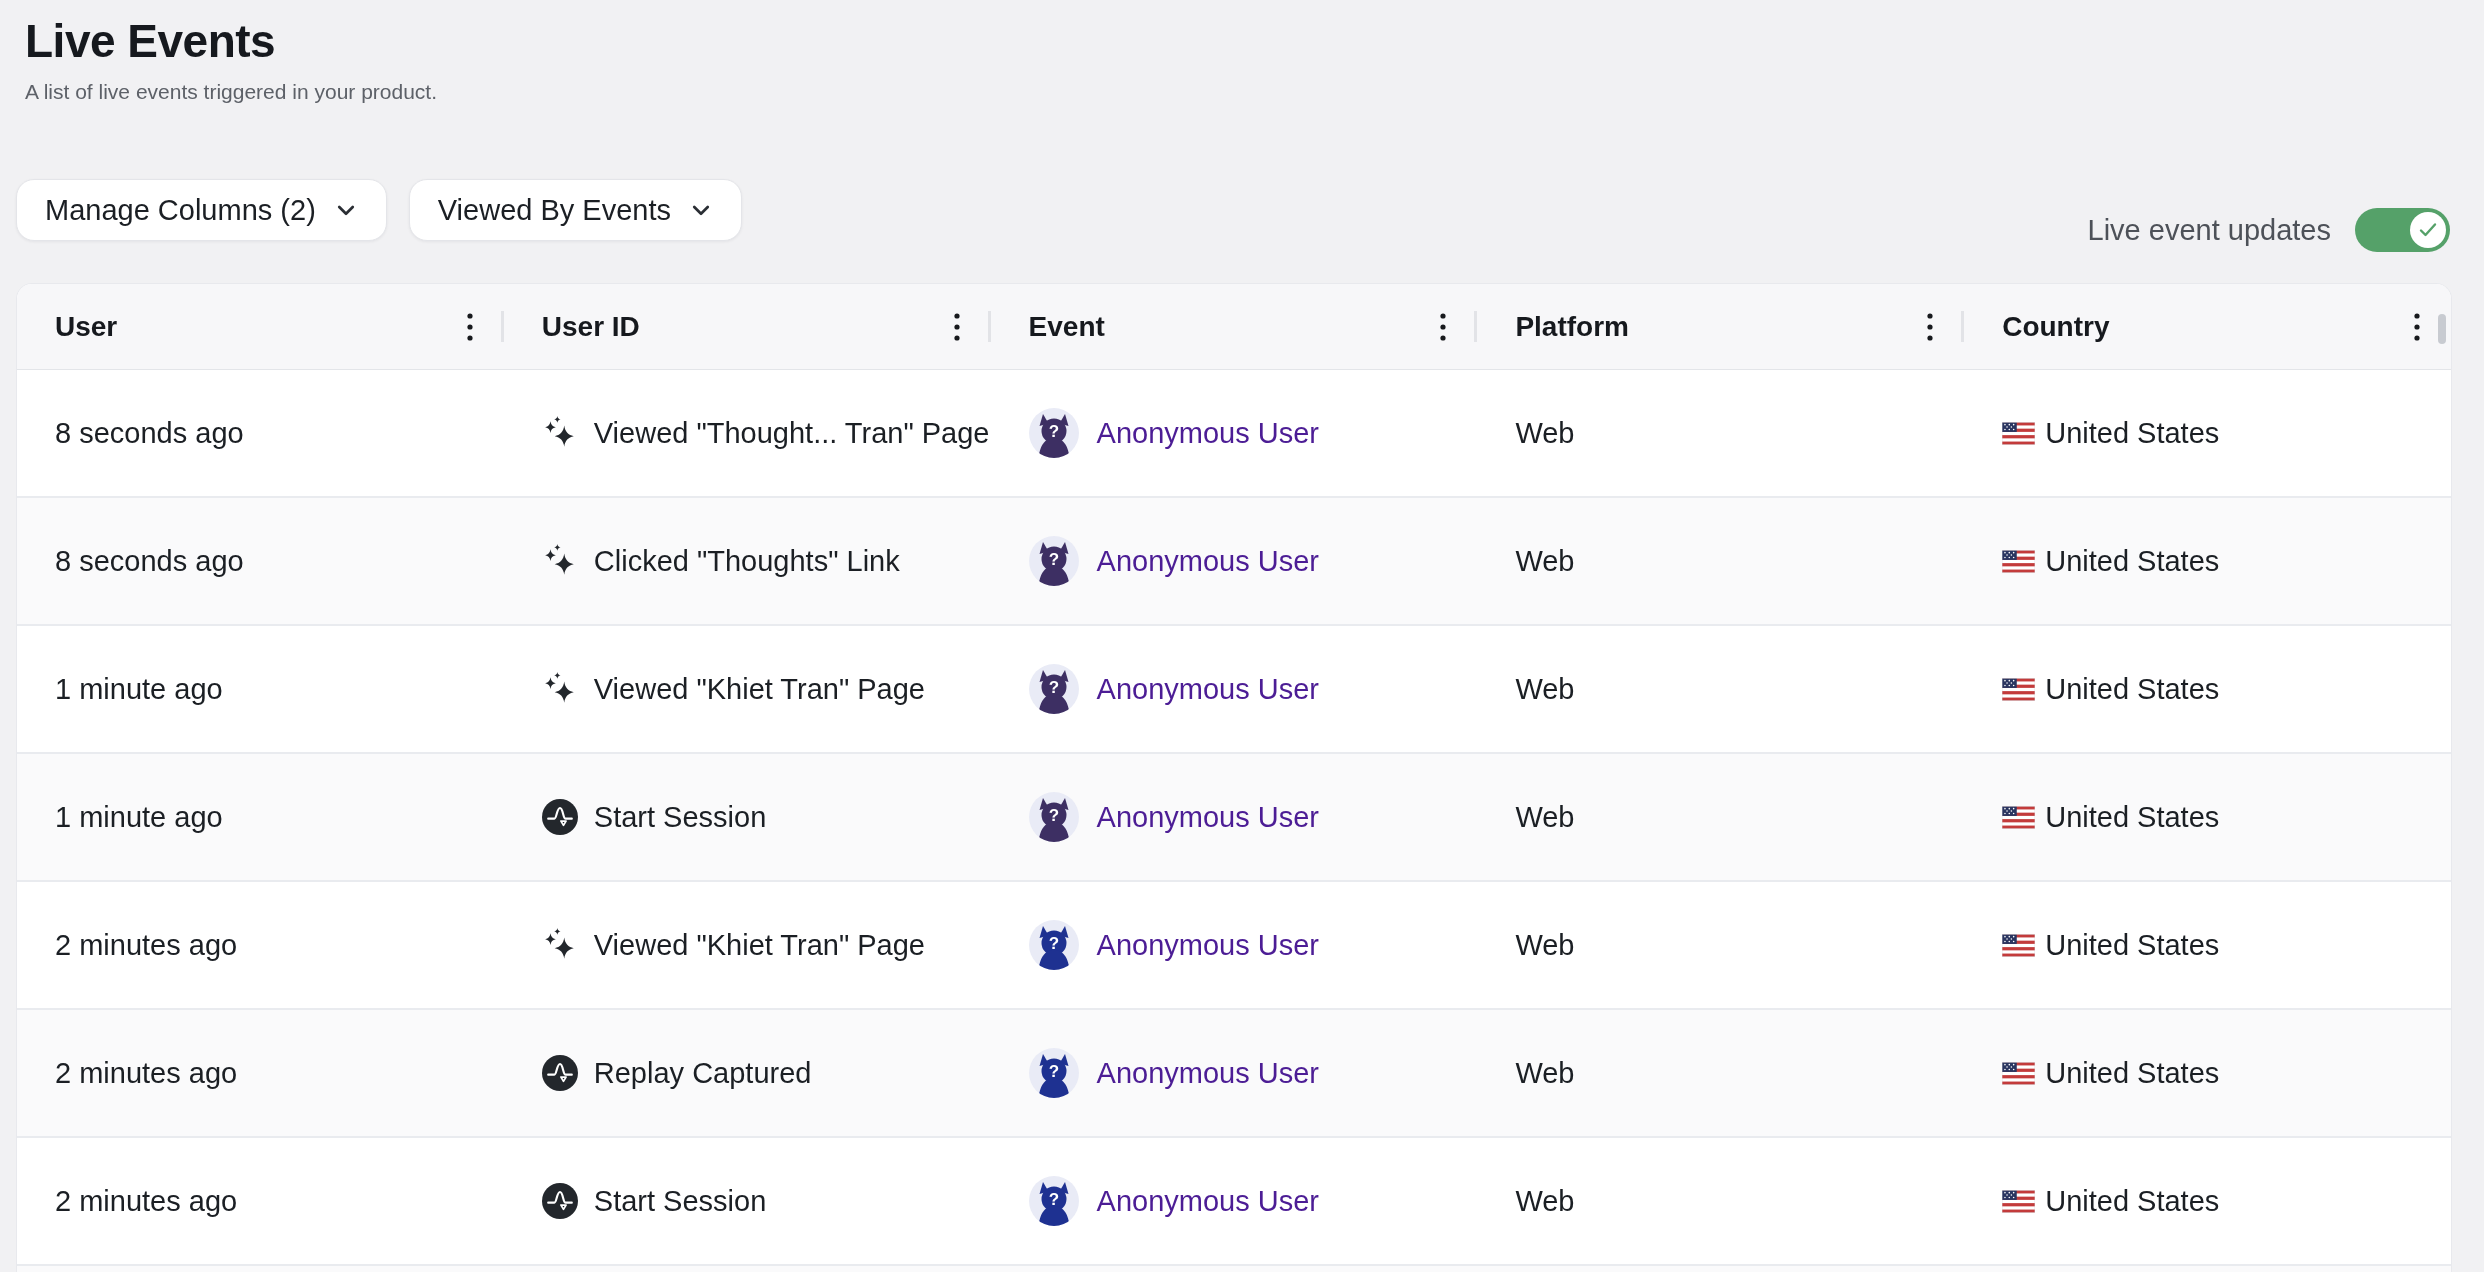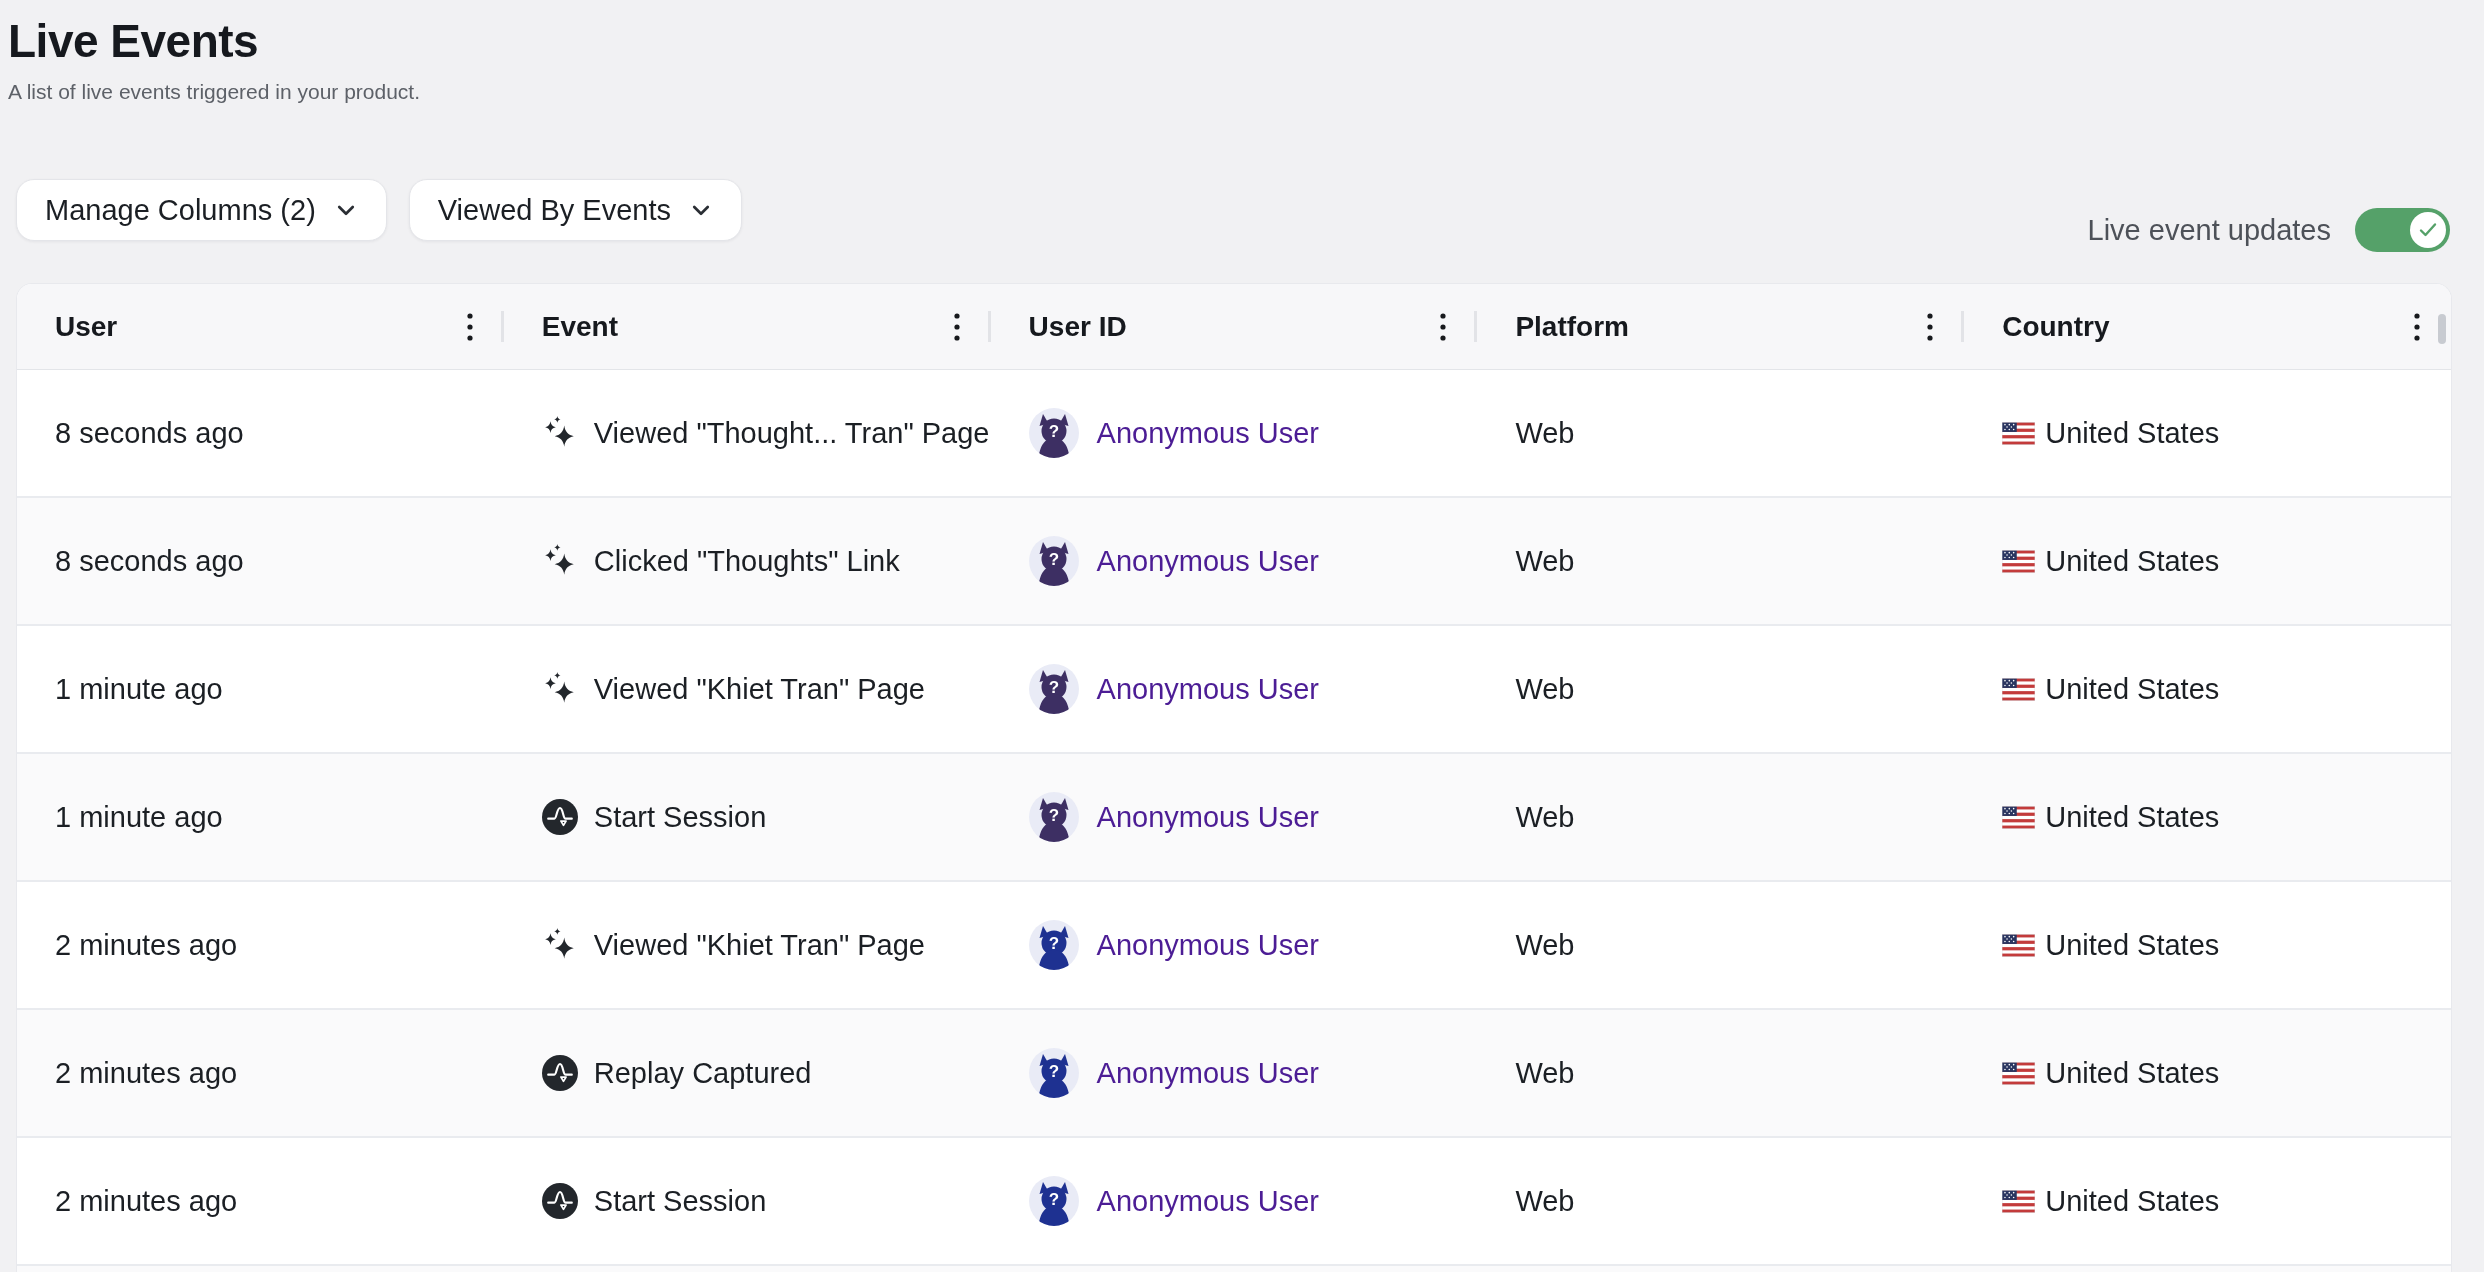--- a/index.html
+++ b/index.html
@@ -3,21 +3,21 @@
 <meta charset="utf-8">
 <style>
   html,body{margin:0;padding:0;}
   body{
     width:2484px;height:1272px;overflow:hidden;position:relative;
     background:#f1f1f3;
     font-family:"Liberation Sans",sans-serif;
     color:#1b1f24;
   }
   
-  .page-header{padding:14px 24px 0 8px;}
+  .page-header{padding:14px 24px 0 25px;}
   .page-title{margin:0;font-size:46px;font-weight:700;color:#16191e;letter-spacing:-.5px;}
   .page-subtitle{margin:12px 0 0 0;font-size:21px;color:#5d6168;}
   
   .toolbar{margin-top:64px;display:flex;align-items:center;padding:0 34px 0 16px;}
   .btn{
     display:inline-flex;align-items:center;gap:18px;
     background:#fff;border:1px solid #e4e5e9;border-radius:18px;
     height:62px;padding:0 28px;font-size:29px;color:#1b1f24;font-weight:400;
     box-shadow:0 1px 3px rgba(20,22,26,.06);cursor:pointer;white-space:nowrap;
     font-family:inherit;
@@ -167,29 +167,29 @@
   <div class="thead">
     <div class="th">
       <span>User</span>
       <button class="kebab">
           <svg>
             <use href="#sym-kebab"></use>
           </svg>
         </button>
     </div>
     <div class="th">
-      <span>Event</span>
+      <span>User ID</span>
       <button class="kebab">
           <svg>
             <use href="#sym-kebab"></use>
           </svg>
         </button>
     </div>
     <div class="th">
-      <span>User ID</span>
+      <span>Event</span>
       <button class="kebab">
           <svg>
             <use href="#sym-kebab"></use>
           </svg>
         </button>
     </div>
     <div class="th">
       <span>Platform</span>
       <button class="kebab">
           <svg>

